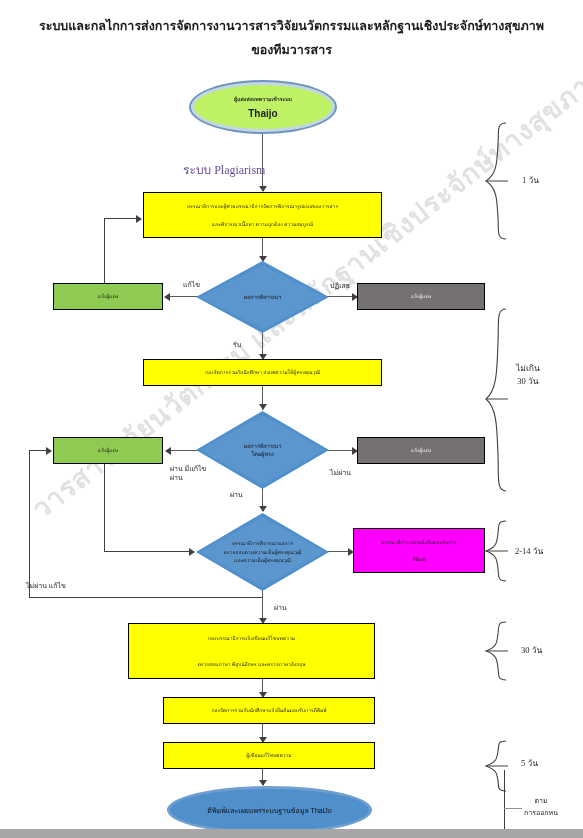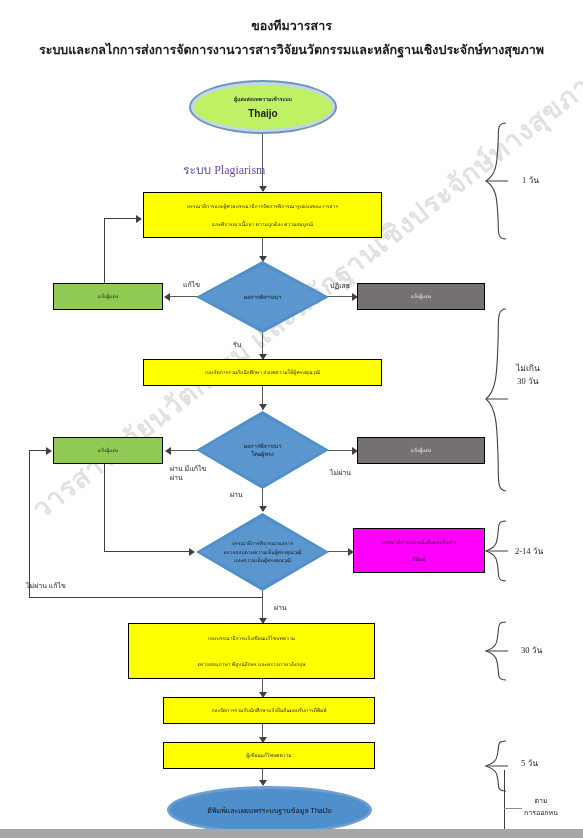--- a/index.html
+++ b/index.html
@@ -149,22 +149,22 @@
   }
 </style>
 </head>
 <body>
 
 <div id="root">
 
   <div class="watermark">วารสารวิจัยนวัตกรรม และหลักฐานเชิงประจักษ์ทางสุขภาพ</div>
 
   <div class="title-wrap">
+    <div class="title-line">ระบบและกลไกการส่งการจัดการงานวารสารวิจัยนวัตกรรมและหลักฐานเชิงประจักษ์ทางสุขภาพ</div>
     <div class="title-line">ของทีมวารสาร</div>
-    <div class="title-line">ระบบและกลไกการส่งการจัดการงานวารสารวิจัยนวัตกรรมและหลักฐานเชิงประจักษ์ทางสุขภาพ</div>
   </div>
 
   <div class="node oval oval-top" style="left:189px; top:80px; width:148px; height:54px;">
     <div class="oval-line1">ผู้แต่งส่งบทความเข้าระบบ</div>
     <div class="oval-line2">Thaijo</div>
   </div>
 
   <div class="ln lnv" style="left:262px; top:134px; height:56px;"></div>
   <div class="arrow down" style="left:258.5px; top:186px;"></div>
   <div class="elabel plag" style="left:183px; top:160px;">ระบบ Plagiarism</div>

